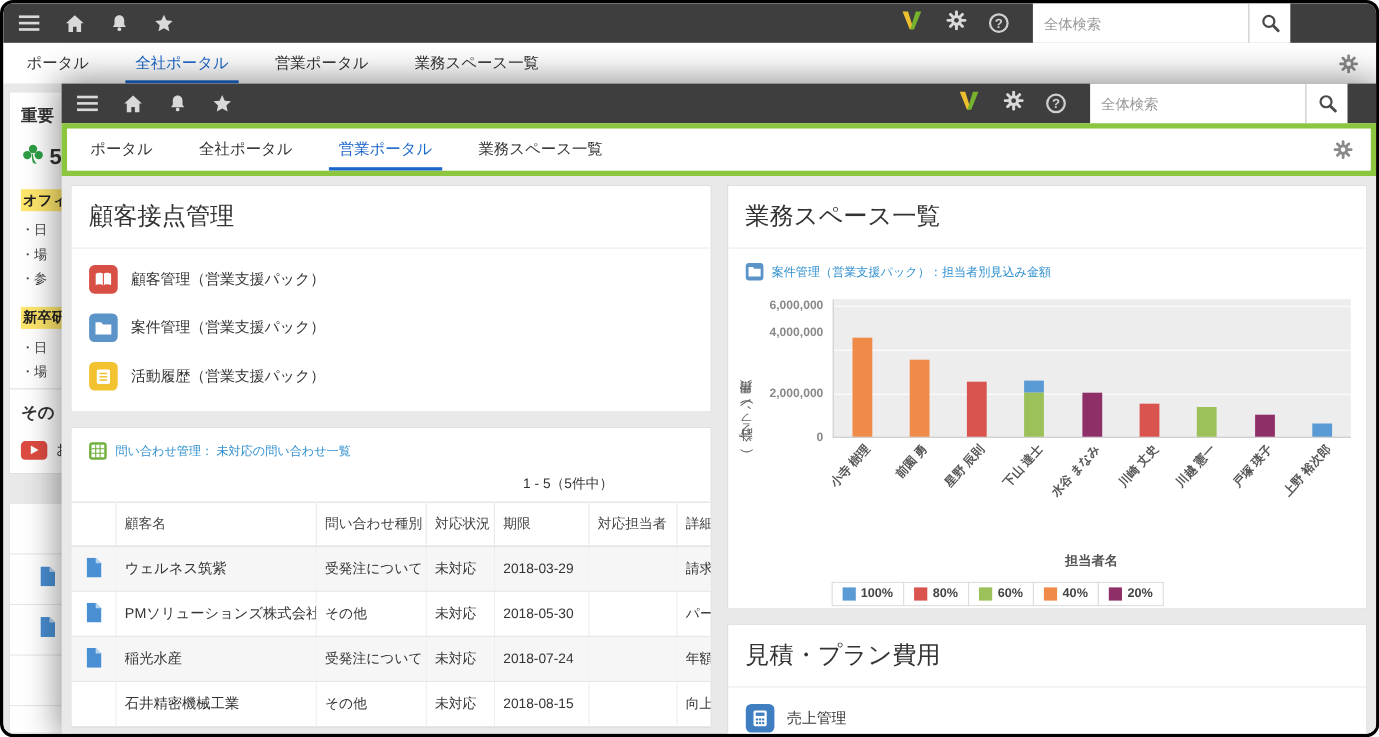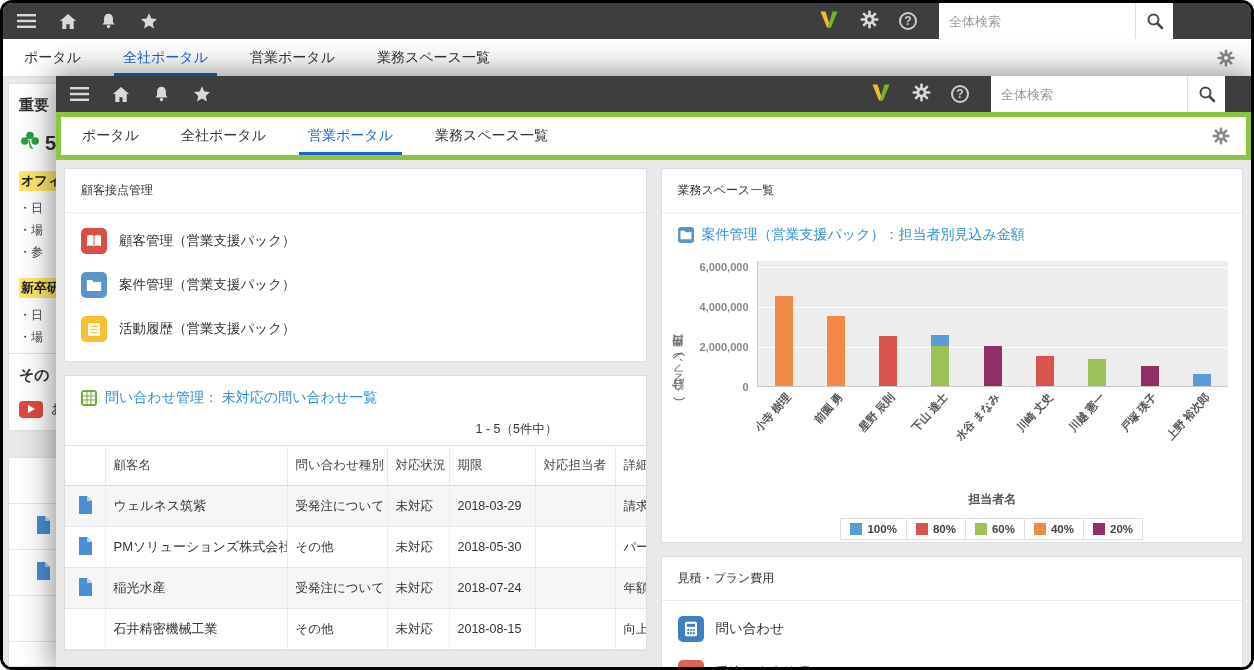--- a/index.html
+++ b/index.html
@@ -65,34 +65,34 @@
   
   .fw { position:absolute; left:53px; top:73px; right:0; bottom:0; background:#e9e9e9;
         box-shadow:0 0 30px 3px rgba(0,0,0,0.45); }
   .fw-tabwrap { border:5px solid #8cc63f; background:#fff; }
   .fw-tabwrap .tabbar { border-bottom:none; height:38px; }
   .fw-content { height:calc(100% - 84px); padding:8px; display:flex; gap:14px;
                 align-items:flex-start; overflow:hidden; }
   .col { flex:1; min-width:0; display:flex; flex-direction:column; gap:13px; }
 
   .card { background:#fff; border:1px solid #ddd; overflow:hidden; width:100%; }
-  .card-title { font-size:12px; color:#333; padding:13px 16px; border-bottom:1px solid #ececec; }
+  .card-title { font-size:22px; color:#333; padding:13px 16px; border-bottom:1px solid #ececec; }
 
   .app-row { display:flex; align-items:center; gap:12px; padding:9px 16px; cursor:pointer; }
   .app-label { font-size:13.5px; color:#333; }
 
   .tile { display:flex; align-items:center; justify-content:center; border-radius:5px; flex:none; }
   .tile-26 { width:26px; height:26px; }
   .tile-16 { width:16px; height:16px; border-radius:3px; }
   .bg-red { background:#d85045; } .bg-blue { background:#5b94c8; }
   .bg-yellow { background:#f2c230; } .bg-dblue { background:#3f7ec1; }
   .bg-coral { background:#e0635a; } .bg-green { background:#6faf3c; }
 
   .link-row { display:flex; align-items:center; gap:8px; padding:13px 16px 9px; }
-  .blue-link { font-size:14px; color:#3090d0; text-decoration:none; cursor:pointer; }
+  .blue-link { font-size:11px; color:#3090d0; text-decoration:none; cursor:pointer; }
 
   .pager { text-align:right; padding:5px 88px 5px 0; font-size:12.5px; color:#333; }
 
   .inq-table { border-collapse:collapse; table-layout:fixed; width:650px; margin-top:2px;
                border-top:1px solid #ddd; }
   .inq-table th { font-weight:normal; color:#444; font-size:12.5px; text-align:left;
                   padding:11px 8px; border-bottom:1px solid #d8d8d8; border-right:1px solid #eaeaea;
                   white-space:nowrap; overflow:hidden; }
   .inq-table td { font-size:12.5px; color:#333; padding:11px 8px; border-bottom:1px solid #e6e6e6;
                   border-right:1px solid #eee; white-space:nowrap; overflow:hidden; }
@@ -114,21 +114,21 @@
                 background-size:100% 40px; background-position:0 6px;
                 border-bottom:1px solid #c9c9c9; border-left:1px solid #cfcfcf; }
   .chart-bars { position:absolute; inset:0; display:flex; justify-content:space-around;
                 align-items:flex-end; }
   .bar-stack { width:18px; display:flex; flex-direction:column-reverse; }
   .chart-xlabels { margin-left:70px; display:flex; height:60px; }
   .xslot { flex:1; position:relative; }
   .xslot span { position:absolute; top:3px; right:50%; transform-origin:100% 0;
                 transform:rotate(-48deg); font-size:11px; color:#555; white-space:nowrap; }
   .chart-xtitle { margin-left:70px; text-align:center; font-size:12px; color:#555;margin-top:44px; }
-  .chart-legend { margin:10px 0 2px 70px; display:flex; justify-content:center; }
+  .chart-legend { margin:10px 0 2px 70px; display:flex; }
   .legend-item { display:flex; align-items:center; gap:5px; border:1px solid #ddd;
                  background:#fff; padding:4px 9px; margin-left:-1px; font-size:11.5px;
                  color:#444; cursor:pointer; }
   .swatch { width:12px; height:12px; display:inline-block; }
   .powered { text-align:right; font-size:11px; color:#aaa; padding:4px 8px 9px 0; }
 </style>
 </head>
 <body>
 
 <div class="frame">
@@ -486,21 +486,21 @@
                 </svg>
               </span>
             <a class="blue-link">案件管理（営業支援パック）：担当者別見込み金額</a>
           </div>
           <div class="chart-body">
             <div class="chart-ylabel">合計(プラン費用)</div>
             <div class="chart-main">
               <div class="plot-row">
                 <div class="chart-yticks">
                   <span style="bottom:120px">6,000,000</span>
-                  <span style="bottom:80px">4,000,000</span>
+                  <span style="bottom:96px">4,000,000</span>
                   <span style="bottom:40px">2,000,000</span>
                   <span style="bottom:0px">0</span>
                 </div>
                 <div class="chart-plot">
                   <div class="chart-bars">
                       <div style="flex: 1 1 0%; display: flex; justify-content: center; align-items: flex-end; height: 100%;">
                         <div class="bar-stack">
                           <div style="height: 90px; background: rgb(240, 138, 73);"></div>
                         </div>
                       </div>
@@ -615,21 +615,21 @@
                     <g fill="#3f7ec1">
                       <circle cx="4.2" cy="9" r="1.1"></circle>
                       <circle cx="7" cy="9" r="1.1"></circle>
                       <circle cx="9.8" cy="9" r="1.1"></circle>
                       <circle cx="4.2" cy="12.2" r="1.1"></circle>
                       <circle cx="7" cy="12.2" r="1.1"></circle>
                       <circle cx="9.8" cy="12.2" r="1.1"></circle>
                     </g>
                   </svg>
                 </span>
-              <span class="app-label">問い合わせ</span>
+              <span class="app-label">売上管理</span>
             </div>
             <div class="app-row">
               <span class="tile tile-26 bg-coral">
                   <svg width="17" height="15" viewBox="0 0 17 15">
                     <ellipse cx="8" cy="8.2" rx="6.5" ry="5" fill="#fff"></ellipse>
                     <rect x="5.5" y="1" width="5" height="1.7" rx="0.85" fill="#fff"></rect>
                     <circle cx="15" cy="7.4" r="1.6" fill="#fff"></circle>
                     <rect x="3.8" y="12.4" width="2" height="2.2" fill="#fff"></rect>
                     <rect x="10.2" y="12.4" width="2" height="2.2" fill="#fff"></rect>
                   </svg>

